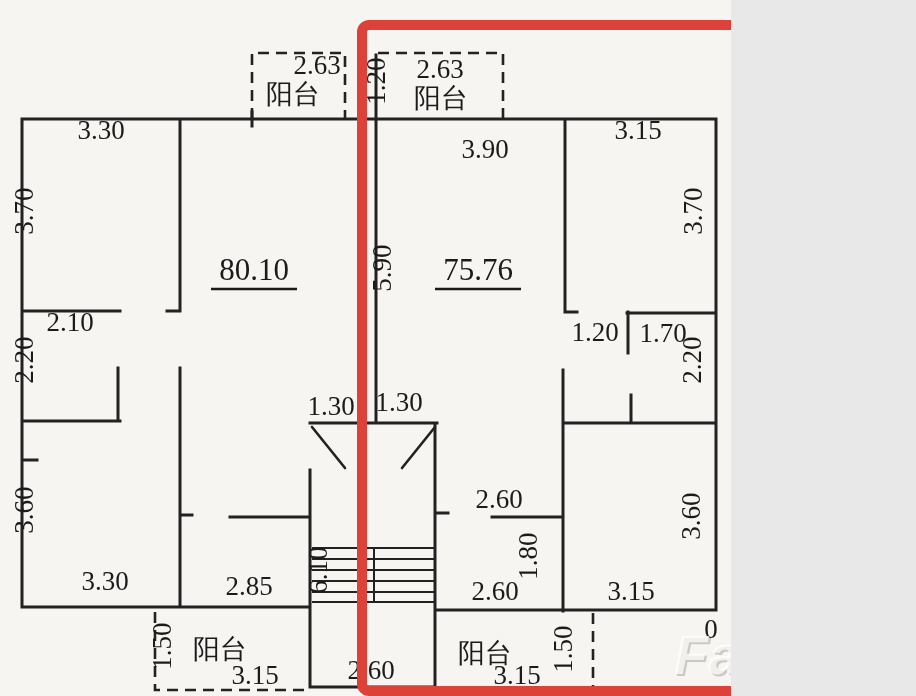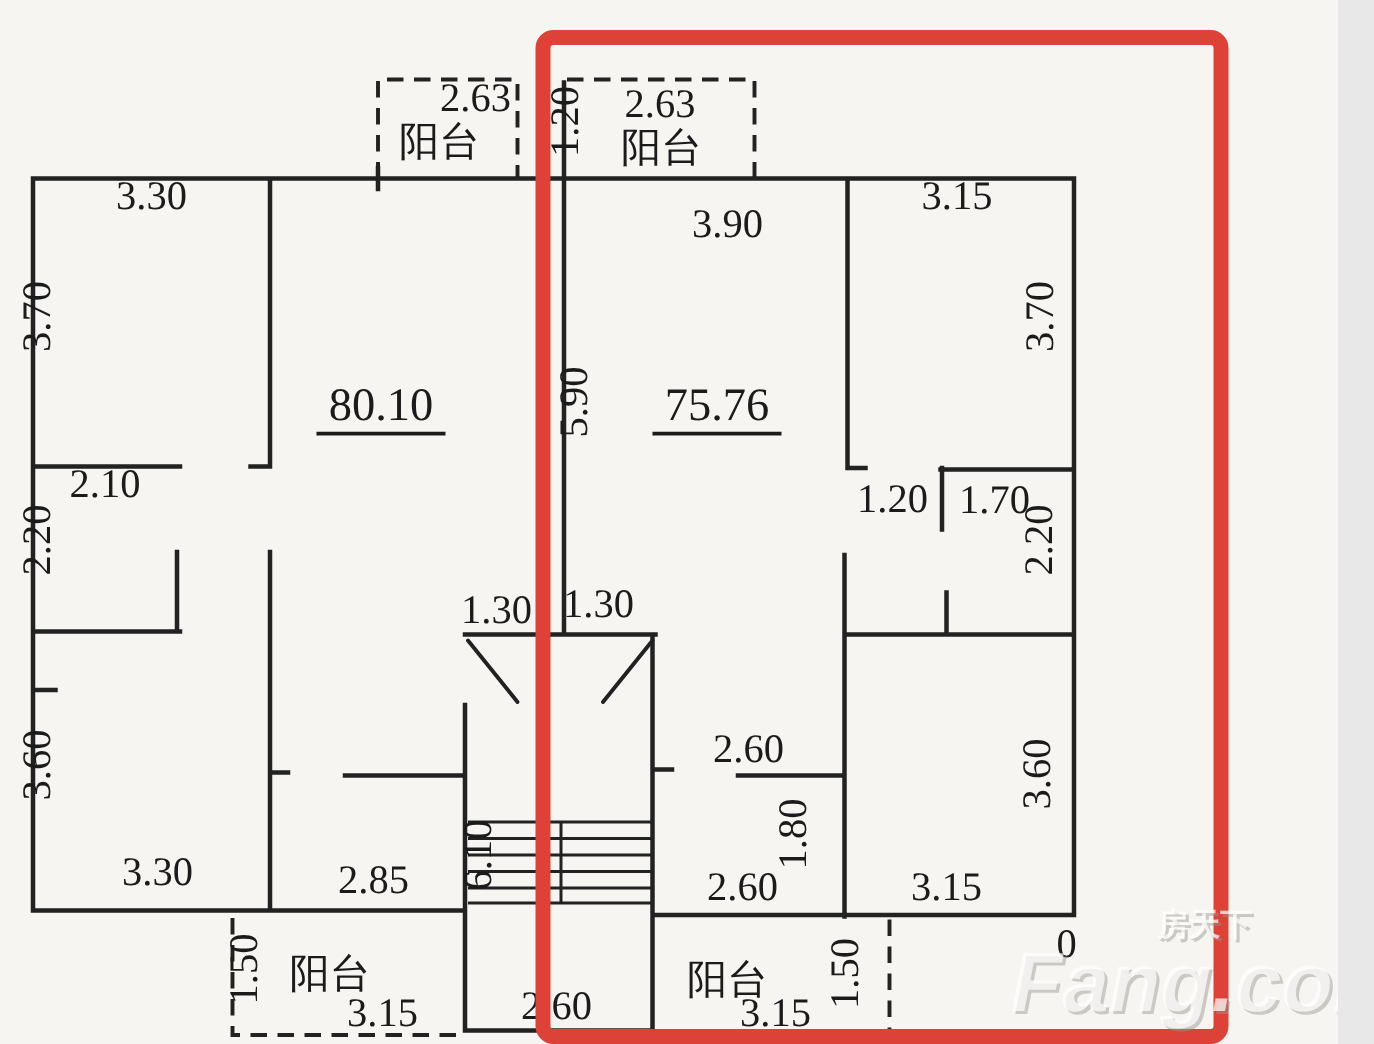--- a/index.html
+++ b/index.html
@@ -1,16 +1,16 @@
 <!DOCTYPE html>
 <html><head>
 <meta charset="utf-8">
 <style>
   html,body{margin:0;padding:0;background:#e8e8e8;}
-  .stage{position:relative;width:892px;height:696px;background:#f6f5f1;overflow:hidden;
+  .stage{position:relative;width:731px;height:696px;background:#f6f5f1;overflow:hidden;
          font-family:"Liberation Serif","DejaVu Serif",serif;}
   svg{display:block}
   .dim-text{font-family:"Liberation Serif","DejaVu Serif",serif;fill:#1b1b1b;}
   .wm-latin{font-family:"Liberation Sans","DejaVu Sans",sans-serif;font-weight:bold;font-style:italic;}
   .wm-cn{font-family:"Liberation Sans","DejaVu Sans",sans-serif;font-weight:bold;}
 </style>
 </head>
 <body>
 
 <div class="stage">

